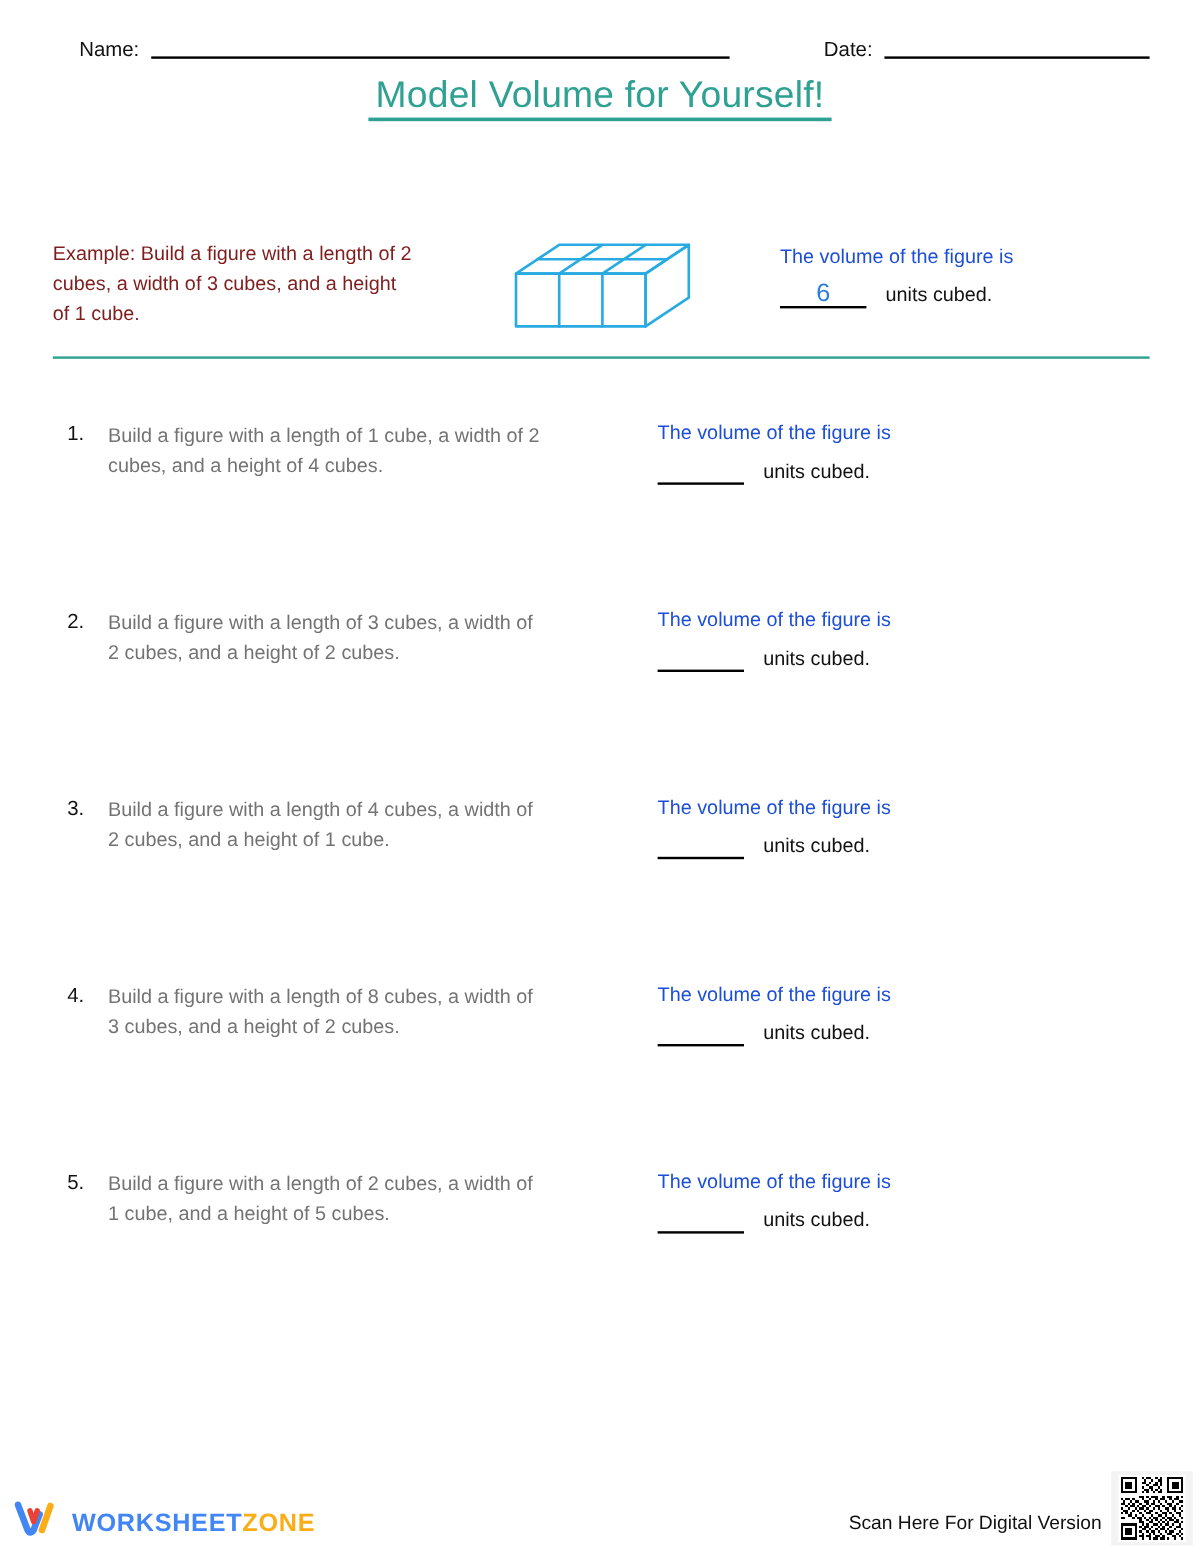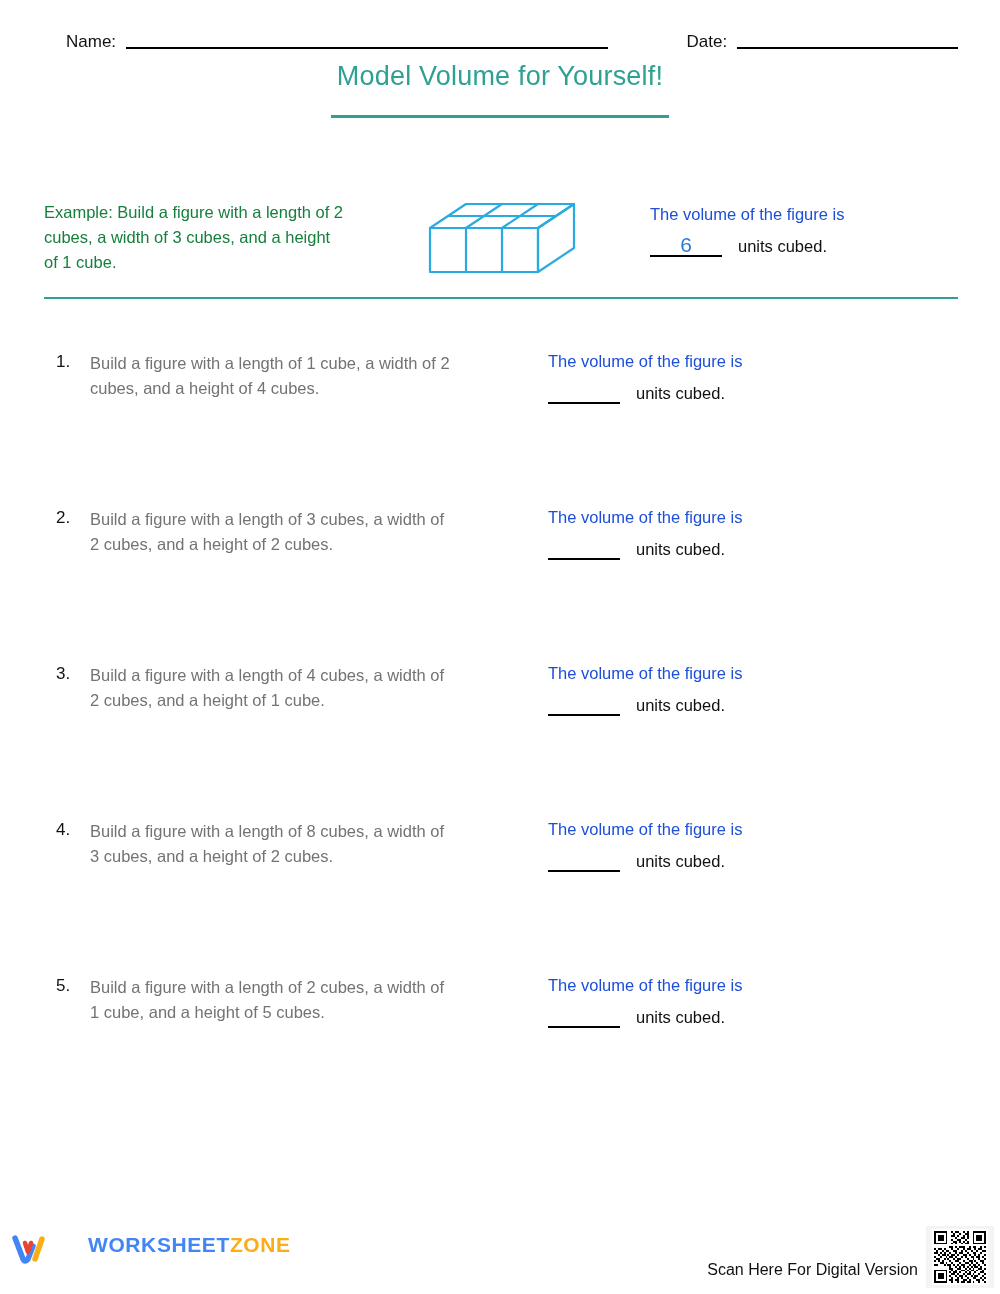--- a/index.html
+++ b/index.html
@@ -53,25 +53,25 @@
   
   .title-wrap {
     position: absolute;
     top: 62px;
     left: 0;
     width: 1000px;
     text-align: center;
   }
   .title {
     display: inline-block;
-    font-size: 27px;
+    font-size: 31px;
     font-weight: 400;
     color: #2fa193;
     letter-spacing: 0.2px;
-    padding: 0 6px 23px 6px;
+    padding: 0 6px 2px 6px;
     border-bottom: 3px solid #2fa193;
     line-height: 1.1;
   }
 
   
   .directions {
     position: absolute;
     top: 128px;
     left: 44px;
     width: 830px;
@@ -88,21 +88,21 @@
     right: 44px;
     height: 84px;
   }
   .example-text {
     position: absolute;
     left: 0;
     top: 2px;
     width: 300px;
     font-size: 16.5px;
     line-height: 1.53;
-    color: #15803d;
+    color: #7f1d1d;
   }
   .example-figure {
     position: absolute;
     left: 382px;
     top: 0px;
     width: 160px;
     height: 80px;
   }
   .example-answer {
     position: absolute;
@@ -189,25 +189,24 @@
   .footer {
     position: absolute;
     left: 0;
     bottom: 0;
     width: 1000px;
     height: 70px;
   }
   .logo {
     position: absolute;
     left: 12px;
-    bottom: 26px;
+    bottom: 14px;
     display: flex;
-    align-items: flex-start;
+    align-items: flex-end;
     height: 34px;
-    gap: 28px;
   }
   .logo-mark {
     width: 40px;
     height: 30px;
     margin-right: 8px;
   }
   .logo-text {
     font-size: 21px;
     font-weight: bold;
     letter-spacing: 0.6px;

